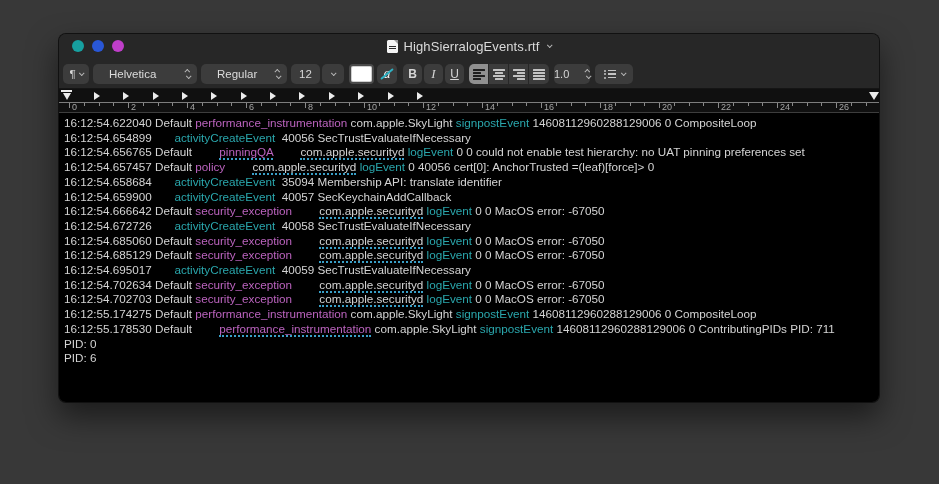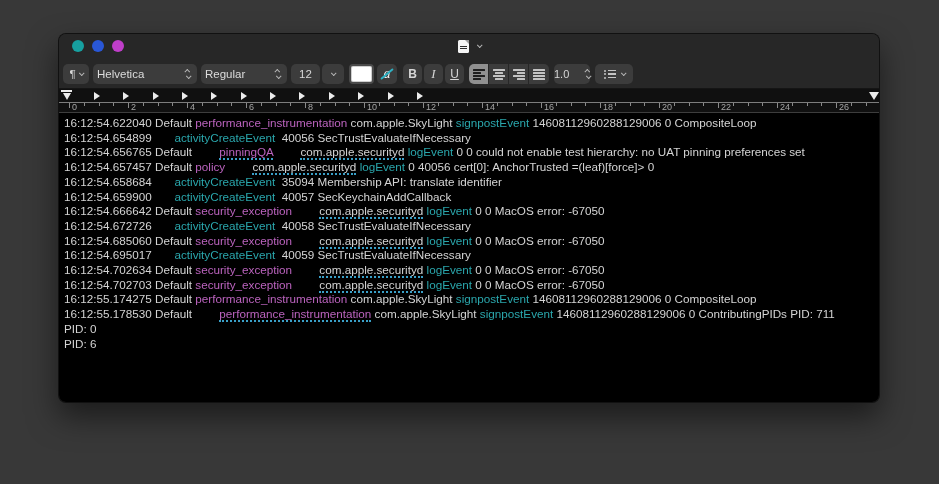--- a/index.html
+++ b/index.html
@@ -26,21 +26,21 @@
   .cv-down { transform:rotate(45deg) translateY(-1px); }
   .cv-up { transform:rotate(-135deg) translateY(-1px); }
   .cv-sm { width:4px; height:4px; border-width:1.3px; }
 
   
   .toolbar { height:31px; background:#272727; position:relative; border-bottom:1px solid #151515; }
   .toolbar > * { position:absolute; top:6px; height:20px; }
   .btn { background:#3c3c3c; border-radius:5px; color:#d6d6d6; display:flex; align-items:center; justify-content:center; font-size:11.5px; }
   .pselect { left:4px; width:26px; gap:3px; }
   .stepper { display:flex; flex-direction:column; gap:2px; margin-left:auto; padding-right:7px; }
-  .sel { justify-content:flex-start; padding-left:4px; font-size:11.5px; color:#dcdcdc; }
+  .sel { justify-content:flex-start; padding-left:16px; font-size:11.5px; color:#dcdcdc; }
   .sel-font { left:34px; width:104px; }
   .sel-face { left:142px; width:86px;text-align:center; }
   .size-box { left:232px; width:29px; }
   .size-arrow { left:263px; width:22px; }
   .colorwell { left:290px; width:25px; background:#fff; border-radius:4px; border:2px solid #4a4a4a; box-shadow:inset 0 0 0 1px #cfcfcf; }
   .tcolor { left:318px; width:20px; position:relative; overflow:hidden; }
   .tcolor .a { font-family:"Liberation Serif", serif; font-style:italic; font-size:14px; color:#f0f0f0; }
   .tcolor .slash { position:absolute; left:2px; top:9px; width:16px; height:2px; background:#2fb2c4; transform:rotate(-40deg); border-radius:1px; }
   .bbtn { left:344px; width:19px; font-weight:bold; font-size:12px; }
   .ibtn { left:365px; width:19px; font-style:italic; font-family:"Liberation Serif", serif; font-size:13px; }
@@ -88,20 +88,21 @@
 <div class="window">
 
   <div class="titlebar">
     <div class="lights">
       <div class="light" id="light-close" style="background: rgb(23, 160, 160);"></div>
       <div class="light" id="light-min" style="background: rgb(41, 87, 214);"></div>
       <div class="light" id="light-zoom" style="background: rgb(191, 62, 201);"></div>
     </div>
     <div class="title-group">
       <div class="doc-icon"></div>
+      <span class="win-title">HighSierralogEvents.rtf</span>
       <span class="cv cv-down cv-sm title-chev"></span>
     </div>
   </div>
 
   <div class="toolbar">
     <div class="btn pselect">
       <span>¶</span>
       <span class="cv cv-down cv-sm"></span>
     </div>
     <div class="btn sel sel-font">
@@ -282,20 +283,21 @@
   <div class="content" id="log">
       <div class="log-line"><span class="seg-d">16:12:54.622040 Default </span><span class="seg-m">performance_instrumentation</span><span class="seg-d"> com.apple.SkyLight </span><span class="seg-c">signpostEvent</span><span class="seg-d"> 14608112960288129006 0 CompositeLoop</span></div>
       <div class="log-line"><span class="seg-d">16:12:54.654899       </span><span class="seg-c">activityCreateEvent</span><span class="seg-d">  40056 SecTrustEvaluateIfNecessary</span></div>
       <div class="log-line"><span class="seg-d">16:12:54.656765 Default </span><span class="seg-m dotted">pinningQA</span><span class="seg-d"> </span><span class="seg-d dotted">com.apple.securityd</span><span class="seg-d"> </span><span class="seg-c">logEvent</span><span class="seg-d"> 0 0 could not enable test hierarchy: no UAT pinning preferences set</span></div>
       <div class="log-line"><span class="seg-d">16:12:54.657457 Default </span><span class="seg-m">policy</span><span class="seg-d"> </span><span class="seg-d dotted">com.apple.securityd</span><span class="seg-d"> </span><span class="seg-c">logEvent</span><span class="seg-d"> 0 40056 cert[0]: AnchorTrusted =(leaf)[force]&gt; 0</span></div>
       <div class="log-line"><span class="seg-d">16:12:54.658684       </span><span class="seg-c">activityCreateEvent</span><span class="seg-d">  35094 Membership API: translate identifier</span></div>
       <div class="log-line"><span class="seg-d">16:12:54.659900       </span><span class="seg-c">activityCreateEvent</span><span class="seg-d">  40057 SecKeychainAddCallback</span></div>
       <div class="log-line"><span class="seg-d">16:12:54.666642 Default </span><span class="seg-m">security_exception</span><span class="seg-d"> </span><span class="seg-d dotted">com.apple.securityd</span><span class="seg-d"> </span><span class="seg-c">logEvent</span><span class="seg-d"> 0 0 MacOS error: -67050</span></div>
       <div class="log-line"><span class="seg-d">16:12:54.672726       </span><span class="seg-c">activityCreateEvent</span><span class="seg-d">  40058 SecTrustEvaluateIfNecessary</span></div>
       <div class="log-line"><span class="seg-d">16:12:54.685060 Default </span><span class="seg-m">security_exception</span><span class="seg-d"> </span><span class="seg-d dotted">com.apple.securityd</span><span class="seg-d"> </span><span class="seg-c">logEvent</span><span class="seg-d"> 0 0 MacOS error: -67050</span></div>
+      <div class="log-line"><span class="seg-d">16:12:54.685129 Default </span><span class="seg-m">security_exception</span><span class="seg-d"> </span><span class="seg-d dotted">com.apple.securityd</span><span class="seg-d"> </span><span class="seg-c">logEvent</span><span class="seg-d"> 0 0 MacOS error: -67050</span></div>
       <div class="log-line"><span class="seg-d">16:12:54.695017       </span><span class="seg-c">activityCreateEvent</span><span class="seg-d">  40059 SecTrustEvaluateIfNecessary</span></div>
       <div class="log-line"><span class="seg-d">16:12:54.702634 Default </span><span class="seg-m">security_exception</span><span class="seg-d"> </span><span class="seg-d dotted">com.apple.securityd</span><span class="seg-d"> </span><span class="seg-c">logEvent</span><span class="seg-d"> 0 0 MacOS error: -67050</span></div>
       <div class="log-line"><span class="seg-d">16:12:54.702703 Default </span><span class="seg-m">security_exception</span><span class="seg-d"> </span><span class="seg-d dotted">com.apple.securityd</span><span class="seg-d"> </span><span class="seg-c">logEvent</span><span class="seg-d"> 0 0 MacOS error: -67050</span></div>
       <div class="log-line"><span class="seg-d">16:12:55.174275 Default </span><span class="seg-m">performance_instrumentation</span><span class="seg-d"> com.apple.SkyLight </span><span class="seg-c">signpostEvent</span><span class="seg-d"> 14608112960288129006 0 CompositeLoop</span></div>
       <div class="log-line"><span class="seg-d">16:12:55.178530 Default </span><span class="seg-m dotted">performance_instrumentation</span><span class="seg-d"> com.apple.SkyLight </span><span class="seg-c">signpostEvent</span><span class="seg-d"> 14608112960288129006 0 ContributingPIDs PID: 711</span></div>
       <div class="log-line"><span class="seg-d">PID: 0</span></div>
       <div class="log-line"><span class="seg-d">PID: 6</span></div>
     </div>
 
 </div>

